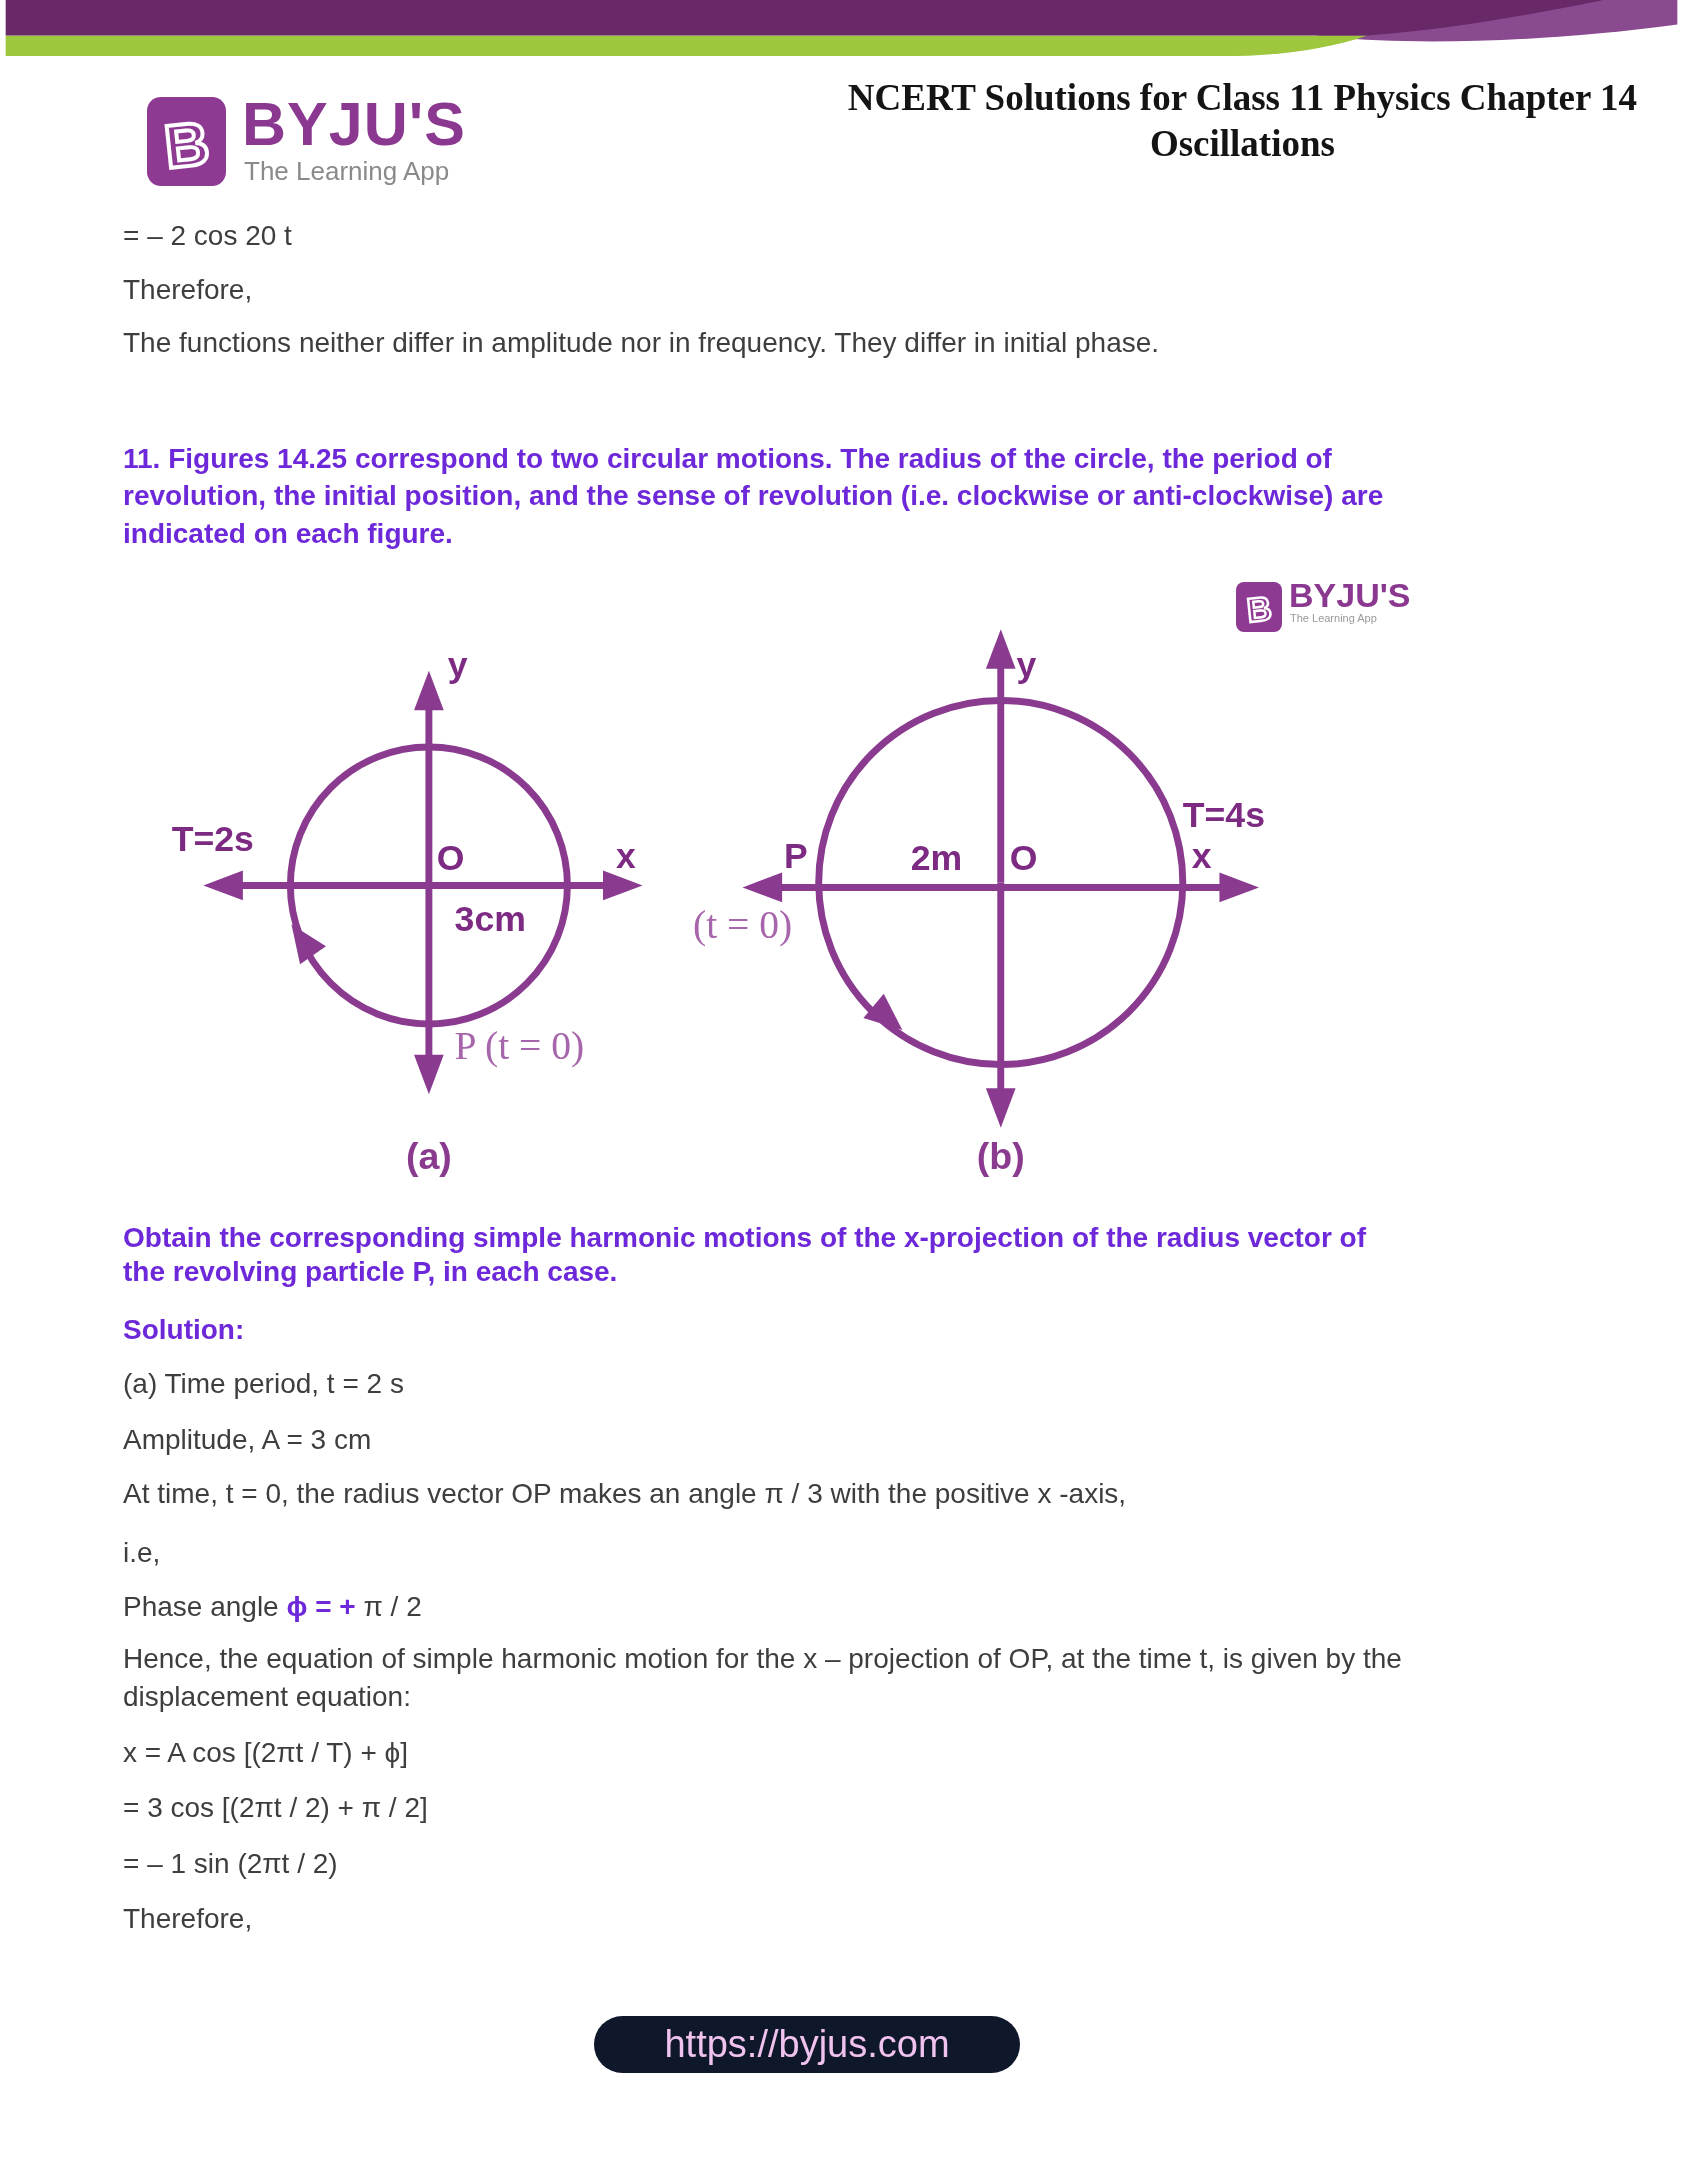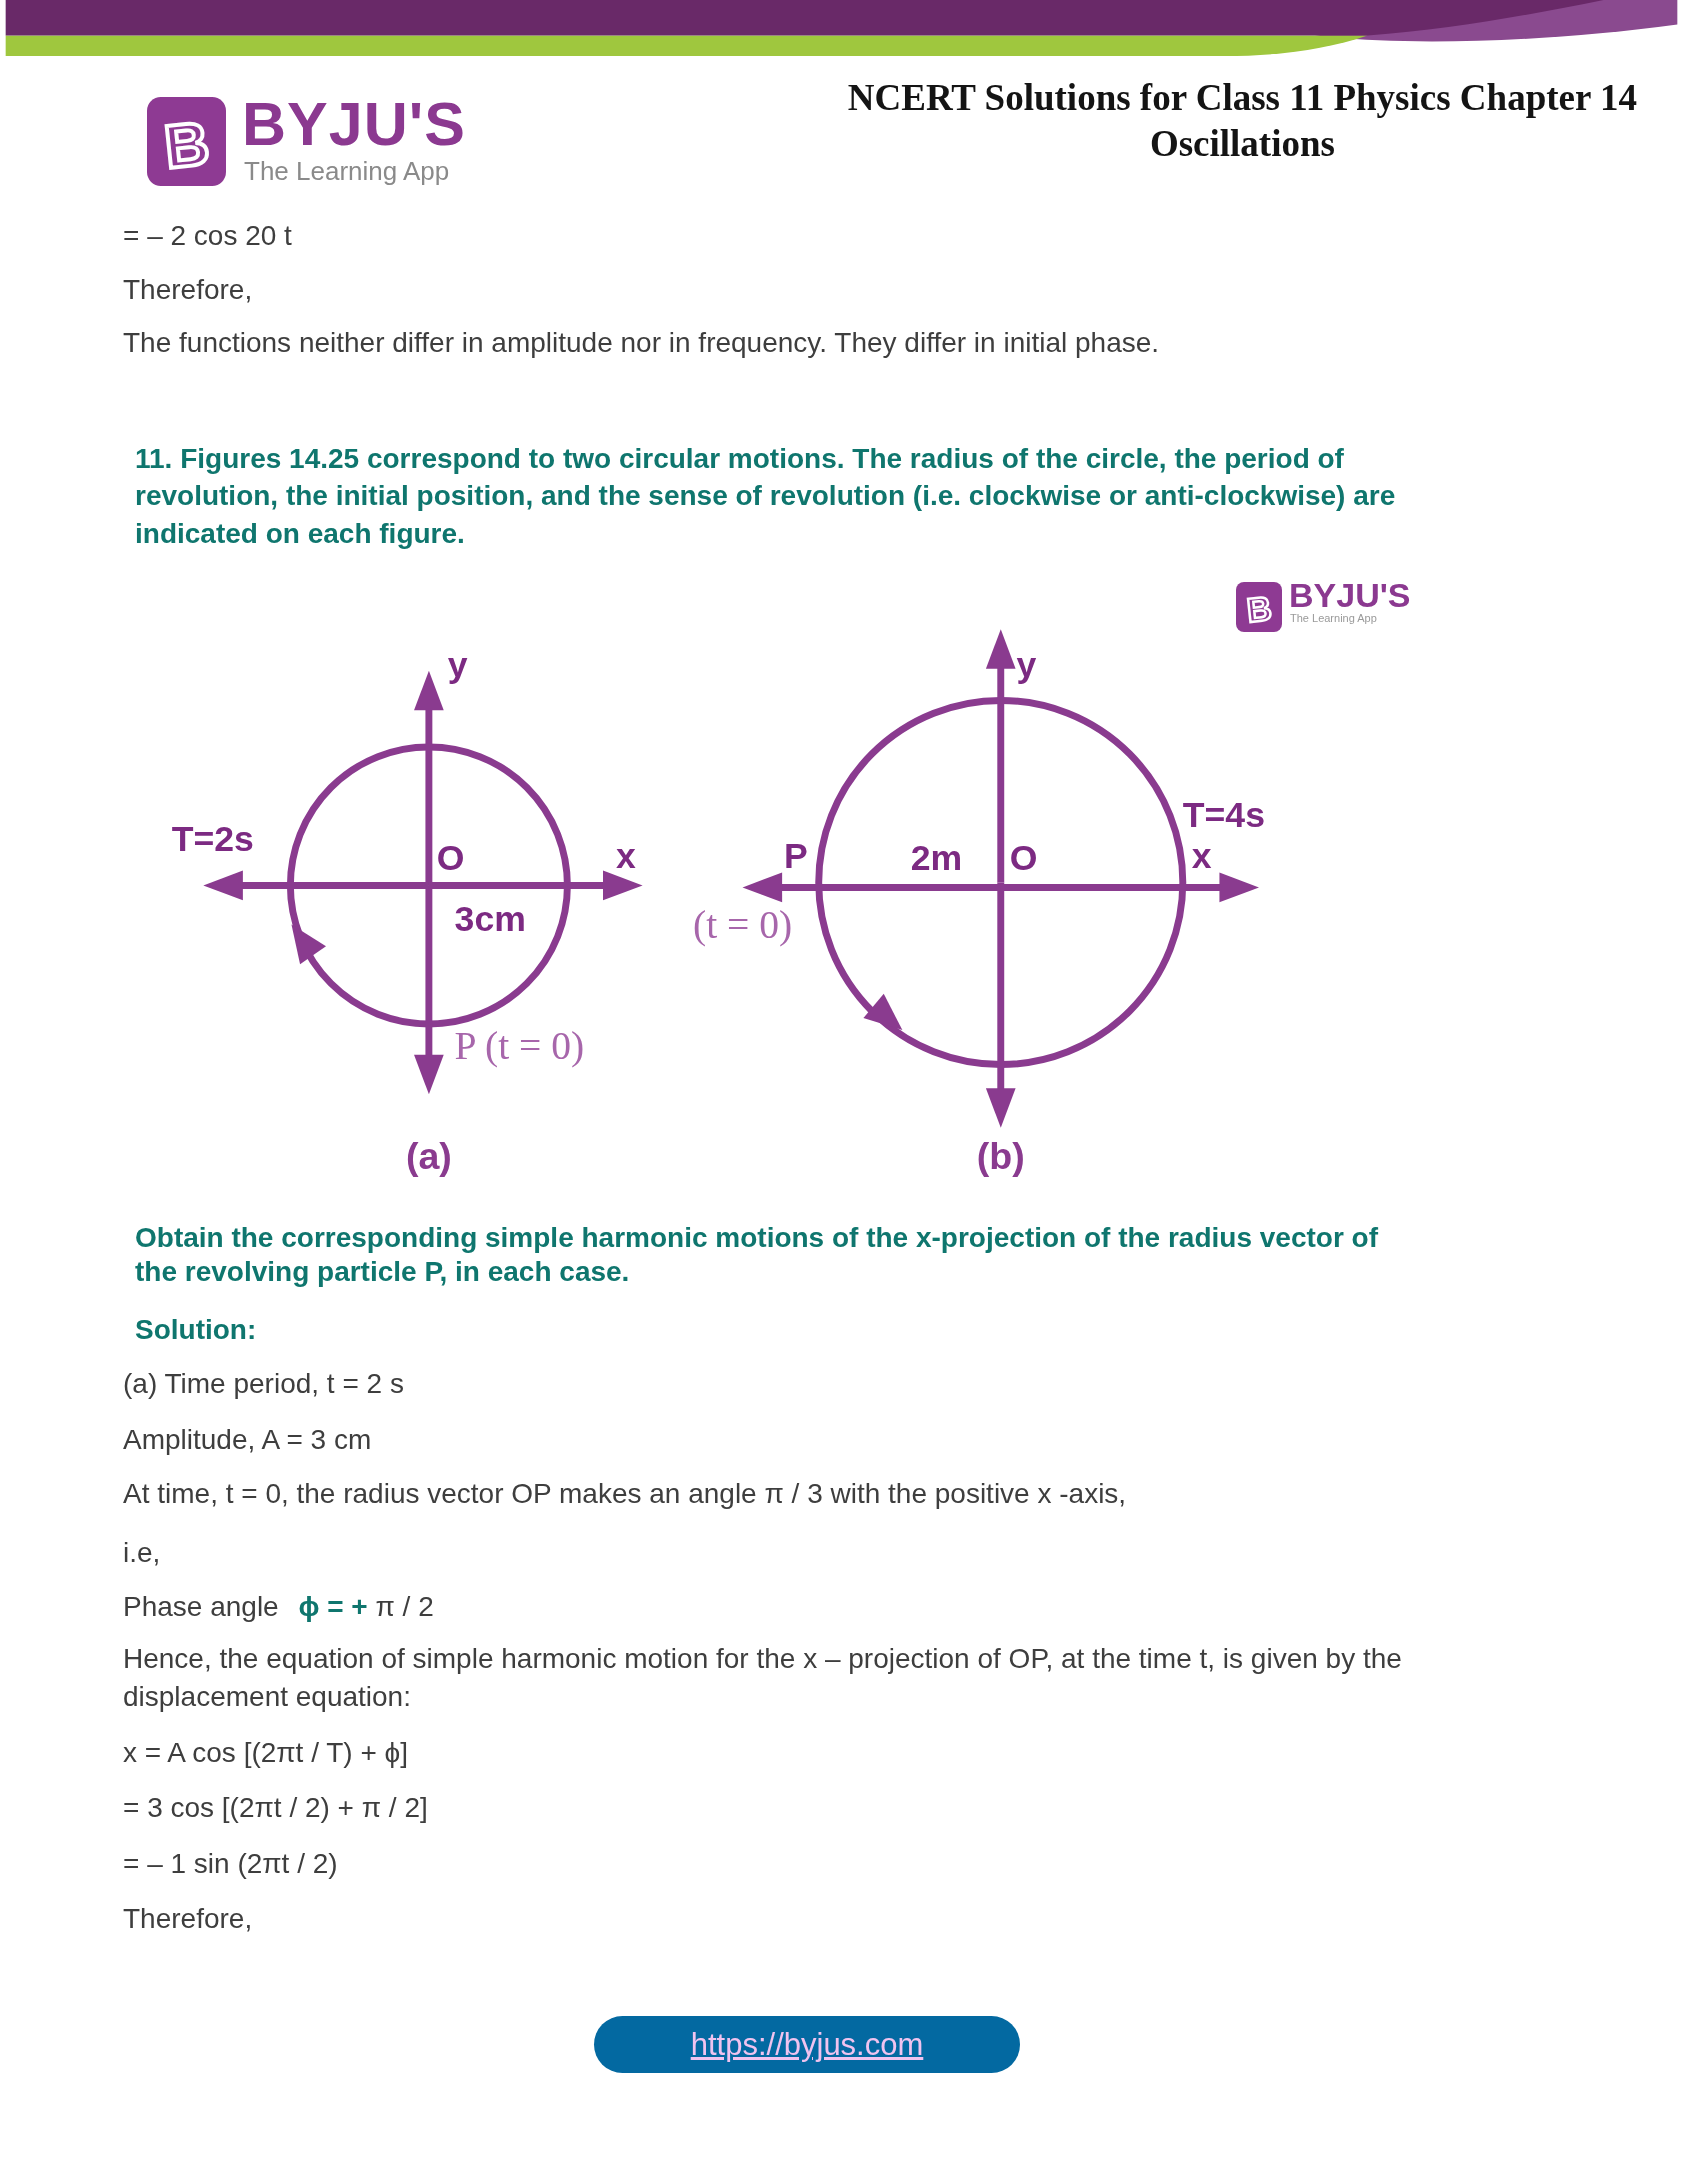--- a/index.html
+++ b/index.html
@@ -12,31 +12,31 @@
   .logo{position:absolute;left:147px;top:97px;width:416px;height:94px;}
   .logo-badge{position:absolute;left:0;top:0;}
   .logo-word{position:absolute;left:95px;top:-8px;font-size:61px;font-weight:bold;
              color:#8b3990;letter-spacing:1px;}
   .logo-tag{position:absolute;left:97px;top:59px;font-size:26px;color:#8a8a8a;}
   .doc-title{position:absolute;right:46px;top:75px;text-align:center;
              font-family:"Liberation Serif",serif;font-weight:bold;color:#141414;
              font-size:37px;line-height:46px;}
   
   .line{position:absolute;left:123px;white-space:nowrap;font-size:28px;color:#3e3e3e;}
-  .bold{font-weight:bold;color:#0f766e;margin-left:12px;}
+  .bold{font-weight:bold;color:#6d28d9;}
   .qline{line-height:38px;}
   
   .figure-svg{position:absolute;left:99px;top:554px;}
   .watermark{position:absolute;left:1236px;top:582px;width:218px;height:59px;}
   .wm-word{position:absolute;left:53px;top:-6px;font-size:34px;font-weight:bold;color:#8b3990;}
   .wm-tag{position:absolute;left:54px;top:30px;font-size:11px;color:#9a9a9a;}
   
   .footer-btn{position:absolute;left:594px;top:2016px;width:426px;height:57px;
-              background:#0369a1;border-radius:29px;text-align:center;line-height:57px;
-              font-size:31px;color:#f0c3ef;text-decoration:underline;}
+              background:#0f172a;border-radius:29px;text-align:center;line-height:57px;
+              font-size:38px;color:#f0c3ef;}
 </style>
 </head>
 <body>
 
 <div class="page">
 
   <svg class="banner" viewBox="0 0 1700 60">
     <path d="M1230,0 L1700,0 L1700,25 C1570,43 1430,46 1350,38 C1300,33 1258,15 1230,0 Z" fill="#8a4a8f"></path>
     <path d="M0,36 L1385,36 C1340,51 1290,57 1240,57 L0,57 Z" fill="#9fc73e"></path>
     <path d="M0,0 L1625,0 C1550,15 1470,30 1385,36 L0,36 Z" fill="#692968"></path>

